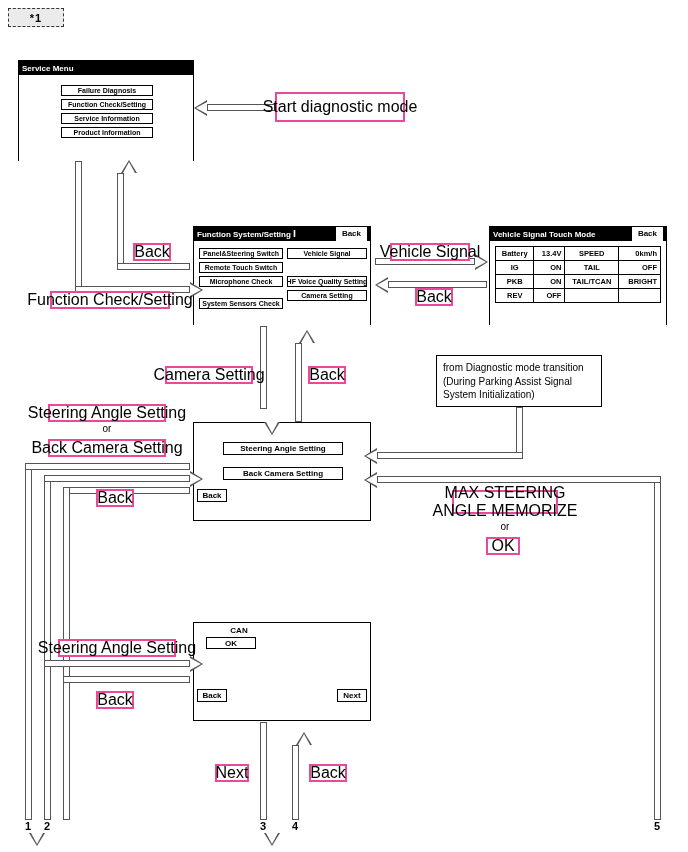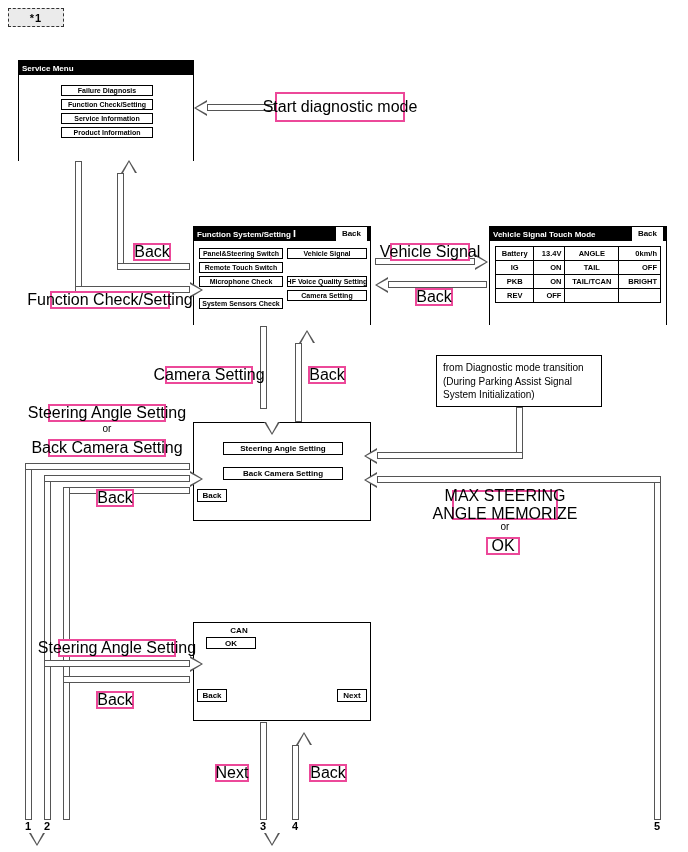--- a/index.html
+++ b/index.html
@@ -124,21 +124,21 @@
   <div class="screen-title">
     <span class="t">Vehicle Signal Touch Mode</span>
     <span class="back-chip">Back</span>
   </div>
   <div class="screen-body" style="height:84px;padding:5px;">
     <table class="vs-table">
       <tbody>
         <tr>
           <td class="k">Battery</td>
           <td class="v">13.4V</td>
-          <td class="k">ANGLE</td>
+          <td class="k">SPEED</td>
           <td class="v">0km/h</td>
         </tr>
         <tr>
           <td class="k">IG</td>
           <td class="v">ON</td>
           <td class="k">TAIL</td>
           <td class="v">OFF</td>
         </tr>
         <tr>
           <td class="k">PKB</td>
@@ -234,21 +234,21 @@
 <div class="abs notebox" style="left:436px;top:355px;width:166px;height:52px;">
   <div>from Diagnostic mode transition</div>
   <div>(During Parking Assist Signal</div>
   <div>System Initialization)</div>
 </div>
 
 <div class="abs ln ln-v" style="left:516px;top:407px;height:52px;"></div>
 <div class="abs ln ln-h" style="left:377px;top:452px;width:146px;"></div>
 <div class="head head-l" style="left:364px;top:447.5px;"></div>
 
-<div class="abs lbl" style="left:452px;top:490px;width:106px;height:30px;flex-direction:column;line-height:1.15;">
+<div class="abs lbl" style="left:452px;top:490px;width:106px;height:24px;flex-direction:column;line-height:1.15;">
   <span>MAX STEERING</span>
   <span>ANGLE MEMORIZE</span>
 </div>
 <div class="abs or" style="left:452px;top:521px;width:106px;">or</div>
 <div class="abs lbl" style="left:486px;top:537px;width:34px;height:18px;">OK</div>
 
 <div class="abs ln ln-v" style="left:654px;top:476px;height:344px;"></div>
 <div class="abs ln ln-h" style="left:377px;top:476px;width:284px;"></div>
 <div class="head head-l" style="left:364px;top:471.5px;"></div>
 

